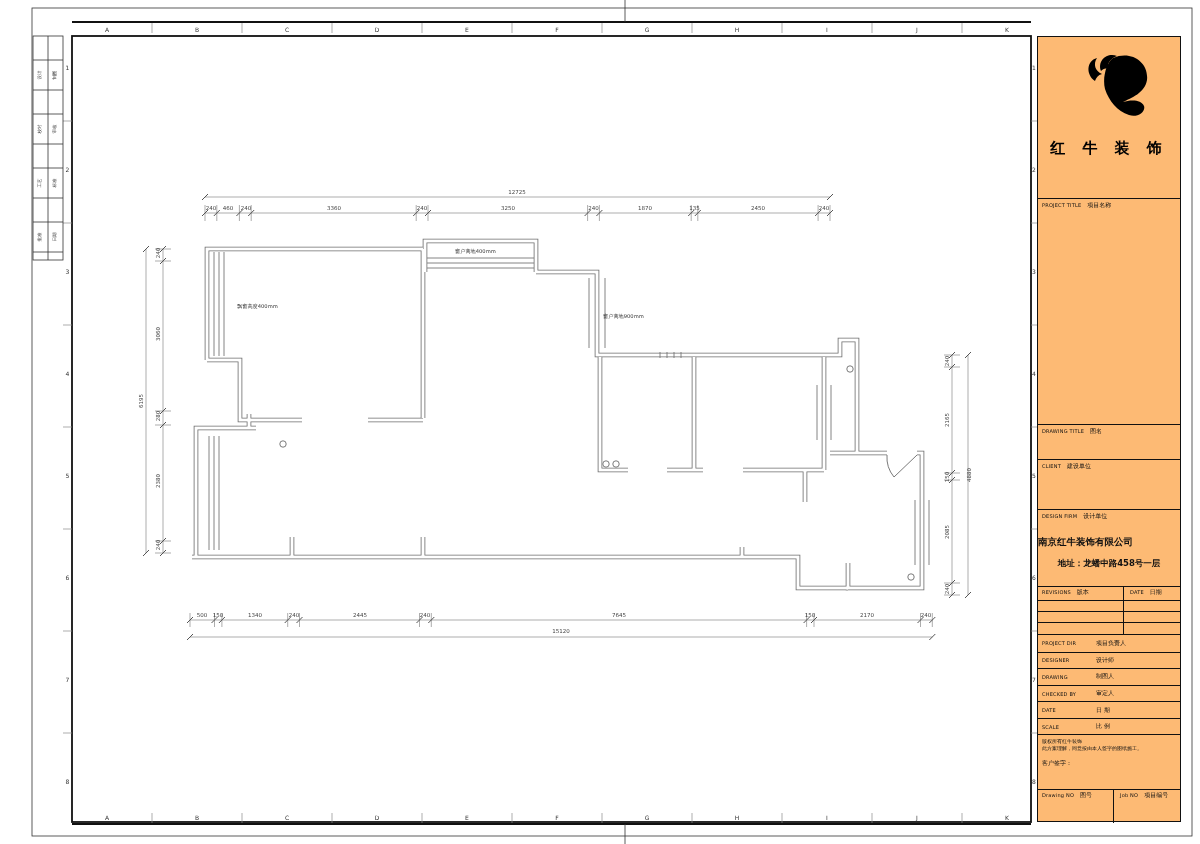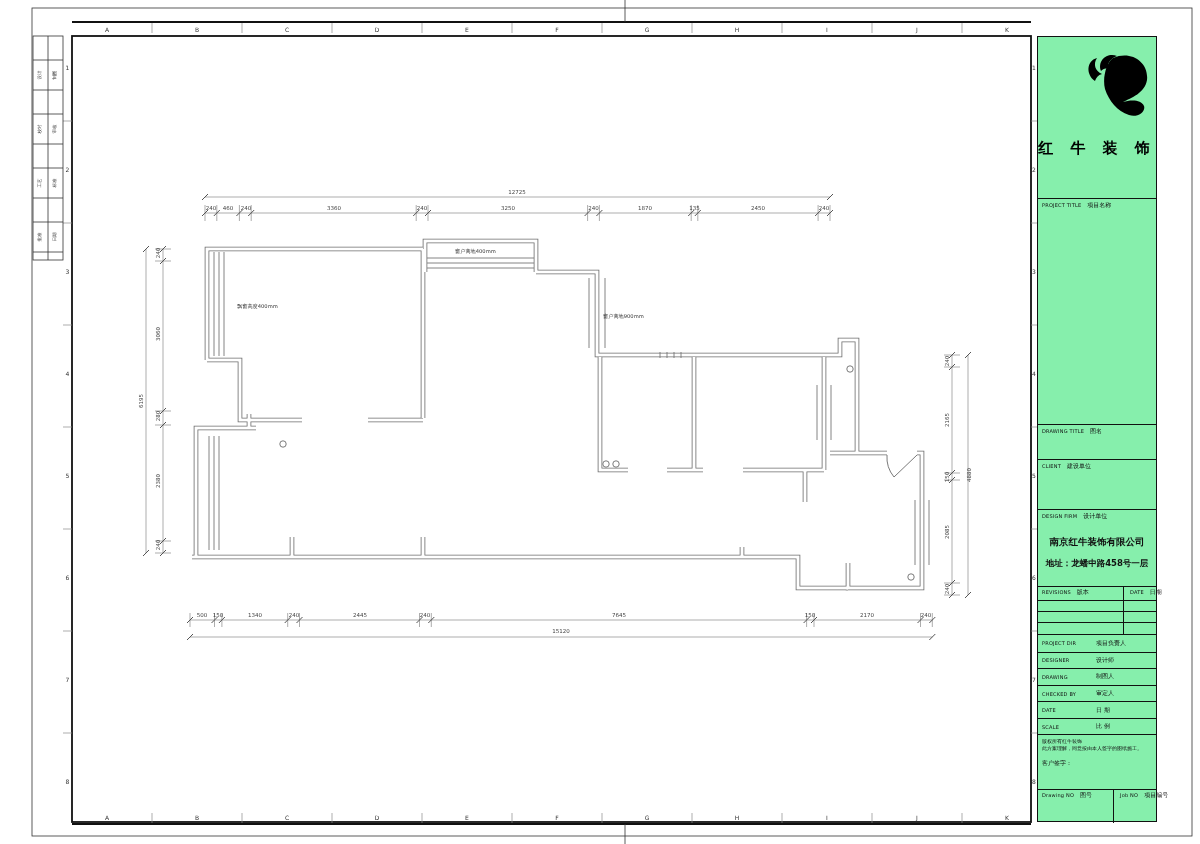--- a/index.html
+++ b/index.html
@@ -13,32 +13,32 @@
   .wall-i{fill:none;stroke:#ffffff;stroke-width:3;stroke-linejoin:miter;stroke-linecap:butt}
   .win{stroke:#777;stroke-width:0.9;fill:none}
   .fx{fill:none;stroke:#6b6b6b;stroke-width:0.9}
   .dim{stroke:#8a8a8a;stroke-width:0.7;fill:none}
   .tick{stroke:#555;stroke-width:1;fill:none}
   .dt{font-size:5.5px;fill:#444;text-anchor:middle}
   .lbl{font-size:5.2px;fill:#333}
   .glt{font-size:6px;fill:#333;text-anchor:middle}
   .so{font-size:4.5px;fill:#333;text-anchor:middle}
   
-  #titleblock{position:absolute;left:1037px;top:36px;width:120px;height:786px;
-    border:1.5px solid #111;background:#86efac;box-sizing:border-box;color:#111}
+  #titleblock{position:absolute;left:1037px;top:36px;width:144px;height:786px;
+    border:1.5px solid #111;background:#fdba74;box-sizing:border-box;color:#111}
   .tb-sec{position:absolute;left:0;right:0;border-top:1px solid #111;box-sizing:border-box}
   .tb-lab{display:flex;align-items:baseline;padding:2px 0 0 4px}
   .tb-en{font-size:5px;letter-spacing:.2px;white-space:nowrap}
   .tb-zh{font-size:6px;margin-left:6px;white-space:nowrap}
   .tb-row{position:relative;height:16.6px;display:flex;align-items:center;padding-left:4px;box-sizing:border-box}
   .tb-row + .tb-row{border-top:1px solid #111}
   .tb-row .tb-zh{position:absolute;left:58px;margin:0}
   .company-name{position:absolute;top:102px;left:0;right:0;text-align:center;
     font-size:15px;letter-spacing:6px;font-weight:bold;color:#000}
-  .firm-name{text-align:center;font-size:9.5px;font-weight:bold;margin-top:15px}
+  .firm-name{font-size:9.5px;font-weight:bold;margin-top:15px}
   .firm-addr{text-align:center;font-size:8.5px;font-weight:bold;margin-top:9px}
   .rev-div{position:absolute;left:85px;top:0;bottom:0;border-left:1px solid #111}
   .rev-line{position:absolute;left:0;right:0;border-top:1px solid #111}
   .rev-cell-r{position:absolute;left:88px;top:0}
   .copy-small{font-size:5px;line-height:7px;padding:3px 2px 0 4px}
   .copy-sign{font-size:6px;padding:7px 0 0 4px}
   .bot-div{position:absolute;left:75px;top:0;bottom:0;border-left:1px solid #111}
   .bot-cell-r{position:absolute;left:78px;top:0}
 </style>
 </head>

